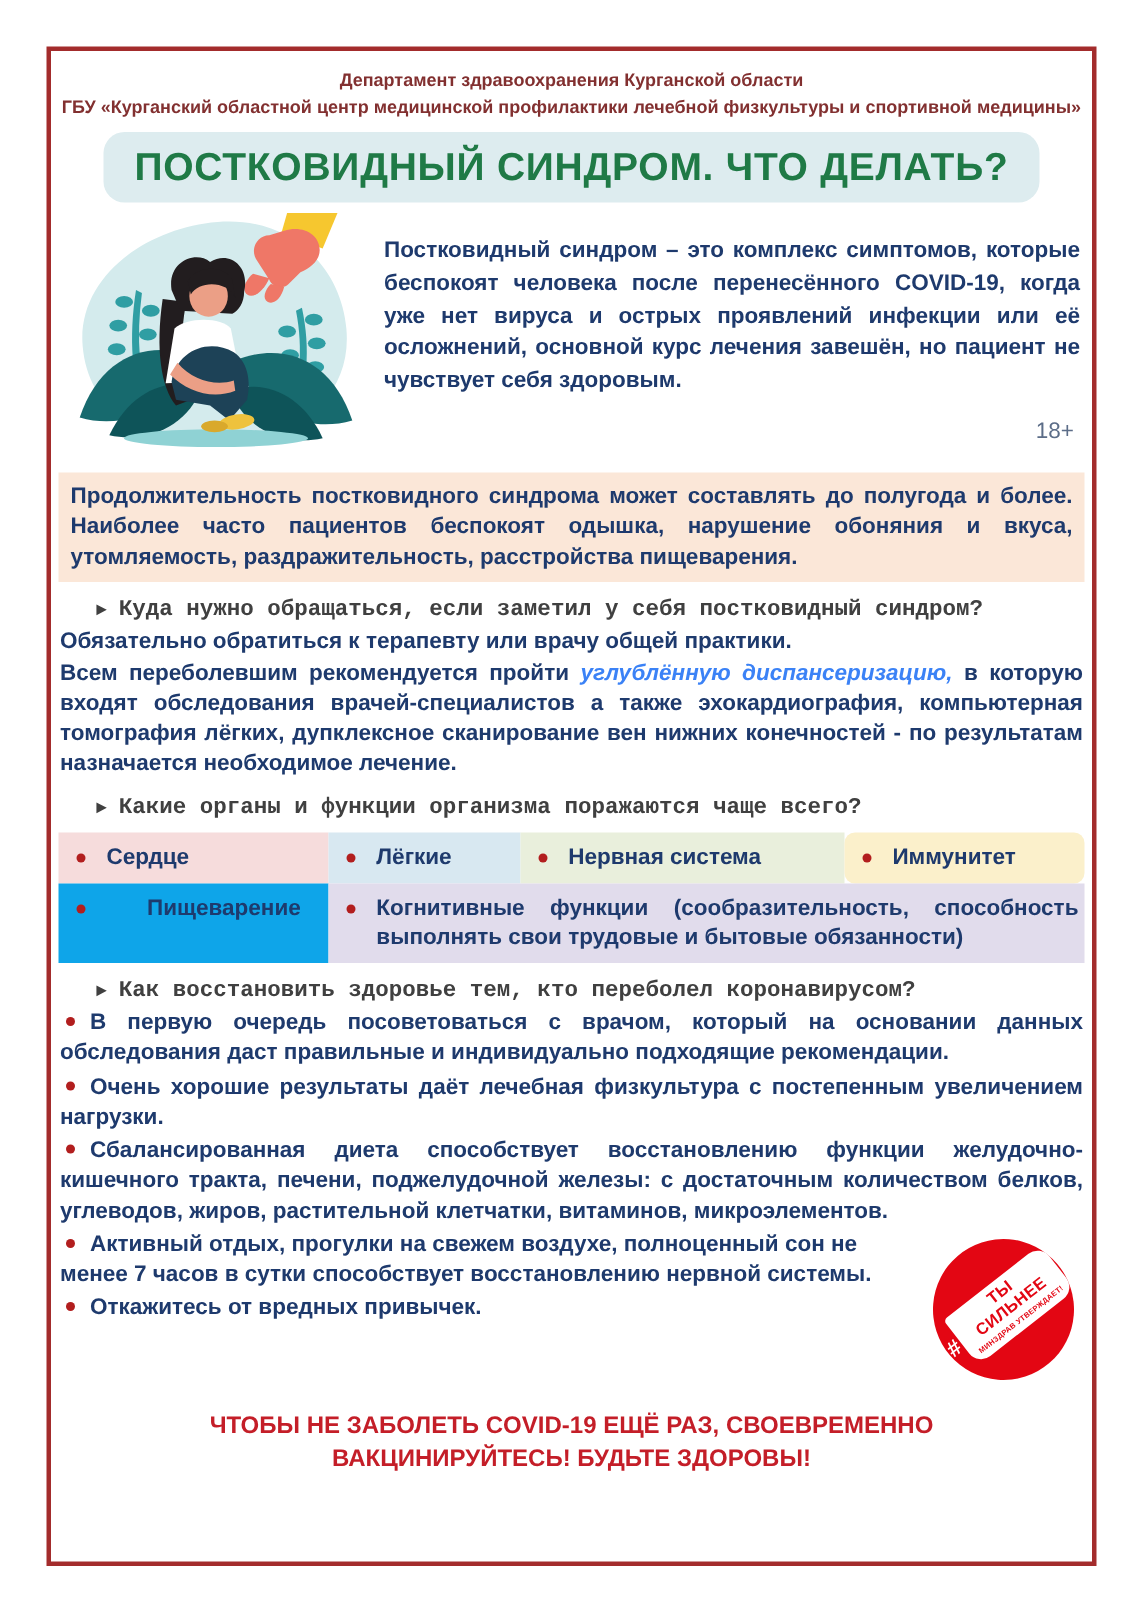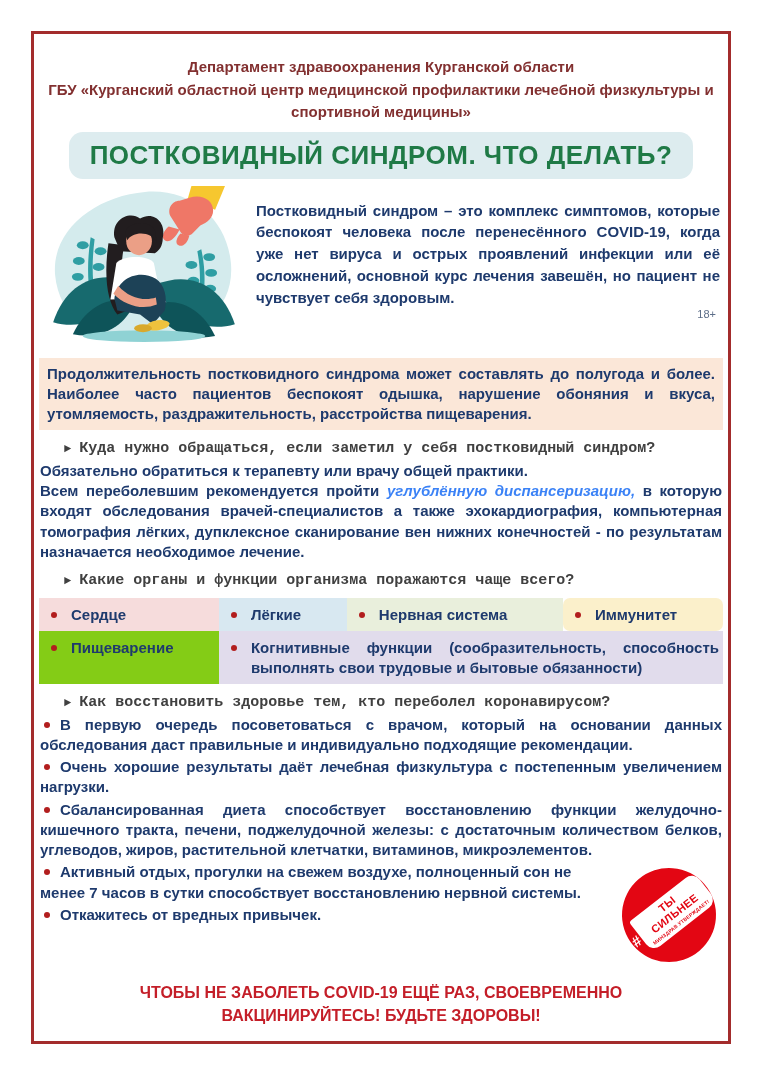--- a/index.html
+++ b/index.html
@@ -5,52 +5,52 @@
   html,body{margin:0;padding:0;}
   body{
     width:763px;height:1080px;position:relative;background:#ffffff;
     font-family:"Liberation Sans", sans-serif;overflow:hidden;
   }
   .frame{
     position:absolute;left:31px;top:31px;width:700px;height:1013px;
     border:3px solid #a32c2c;box-sizing:border-box;background:#fff;
   }
   
-  .org-header{margin-top:22px;text-align:center;color:#823030;font-weight:bold;
-    font-size:15px;line-height:1.5;padding:0 6px;}
+  .org-header{margin-top:10px;text-align:center;color:#823030;font-weight:bold;
+    font-size:12px;line-height:1.5;padding:0 6px;}
   
   .title-box{margin:8px auto 0;width:616px;background:#ddecef;border-radius:14px;
     text-align:center;padding:8px 4px;}
   .title-box h1{margin:0;color:#1f7a46;font-size:26px;letter-spacing:.5px;font-weight:bold;}
   
   .intro-row{display:flex;margin-top:7px;padding:0 8px 0 10px;align-items:flex-start;}
   .illus{flex:0 0 200px;}
   .intro-text-wrap{flex:1;padding-left:12px;padding-top:14px;}
   .navy{color:#1e3a6d;font-weight:bold;font-size:15px;}
   .just{text-align:justify;}
   .intro-text{line-height:1.45;}
-  .age{text-align:right;color:#5c6d88;font-weight:normal;font-size:11px;padding-right:4px;}
+  .age{margin-top:14px;text-align:right;color:#5c6d88;font-weight:normal;font-size:15px;padding-right:4px;}
   
   .pink-note{margin:8px 5px 8px;background:#fbe7d8;padding:6px 8px;line-height:1.35;}
   
   .sec-head{margin:9px 6px 0 30px;color:#404040;font-weight:bold;font-size:15px;line-height:1.3;font-family:Liberation Mono, monospace;}
   .sec-head .arr{font-size:12px;margin-right:8px;}
   .para{margin:2px 6px 8px;line-height:1.35;}
   .em-red{color:#3b82f6;font-style:italic;}
   
   .organs{margin:7px 5px 0;font-size:15px;}
   .organs-row1{display:grid;grid-template-columns:26.3% 18.7% 31.6% 23.4%;}
   .organs-row2{display:grid;grid-template-columns:26.3% 73.7%;}
   .cell{display:flex;align-items:flex-start;padding:7px 4px 7px 6px;box-sizing:border-box;line-height:1.3;}
   .cell .dot{flex:0 0 auto;width:6px;height:6px;border-radius:50%;background:#b21e1e;margin:7px 14px 0 6px;}
   .c-pink{background:#f6dcdc;}
   .c-blue{background:#d8e8f1;}
   .c-mint{background:#e9efdc;}
   .c-yellow{background:#fbf0cb;border-radius:7px;}
-  .c-green{background:#84cc16;}
+  .c-green{background:#0ea5e9;gap:27px;}
   .c-lav{background:#e1dcec;}
   
   .rec-list{margin:2px 6px 0;}
   .rec-item{line-height:1.35;margin-top:2px;}
   .rec-item .dot{display:inline-block;width:6px;height:6px;border-radius:50%;background:#b21e1e;
     margin:0 10px 2px 4px;vertical-align:middle;}
   .stamp-float{float:right;width:106px;height:110px;margin:0 0 4px 8px;
     display:flex;align-items:center;justify-content:center;}
   .stamp{width:94px;height:94px;background:#e30613;border-radius:50%;transform:rotate(-18deg);
     display:flex;align-items:center;justify-content:center;}

